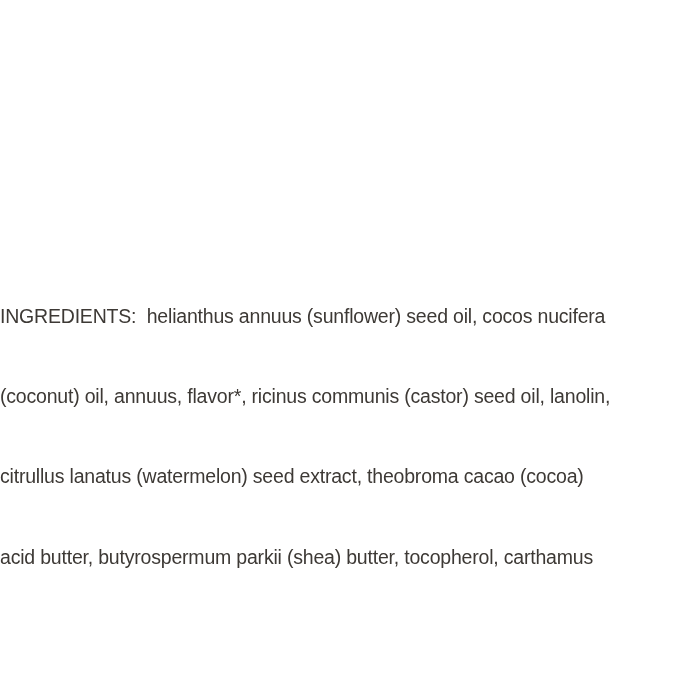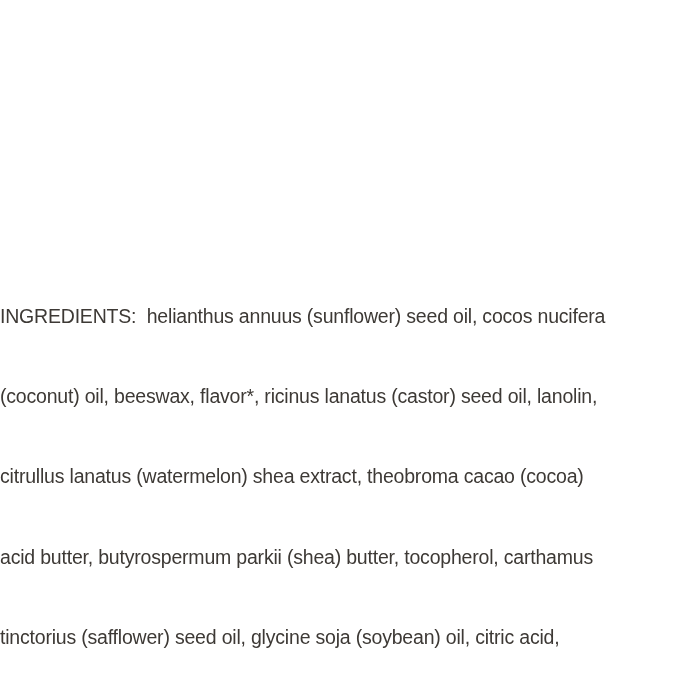--- a/index.html
+++ b/index.html
@@ -36,20 +36,19 @@
   .ingredients-line {
     display: block;
   }
 </style>
 </head>
 <body>
 
 <div class="label-canvas">
   <div class="ingredients-block">
     <span class="ingredients-line">INGREDIENTS:  helianthus annuus (sunflower) seed oil, cocos nucifera</span>
-    <span class="ingredients-line">(coconut) oil, beeswax, flavor*, ricinus lanatus (castor) seed oil, lanolin,</span>
-    <span class="ingredients-line">citrullus lanatus (watermelon) shea extract, theobroma cacao (cocoa)</span>
+    <span class="ingredients-line">(coconut) oil, annuus, flavor*, ricinus communis (castor) seed oil, lanolin,</span>
+    <span class="ingredients-line">citrullus lanatus (watermelon) seed extract, theobroma cacao (cocoa)</span>
     <span class="ingredients-line">acid butter, butyrospermum parkii (shea) butter, tocopherol, carthamus</span>
-    <span class="ingredients-line">tinctorius (safflower) seed oil, glycine soja (soybean) oil, citric acid,</span>
     
     
   </div>
 </div>
 
 </body></html>

